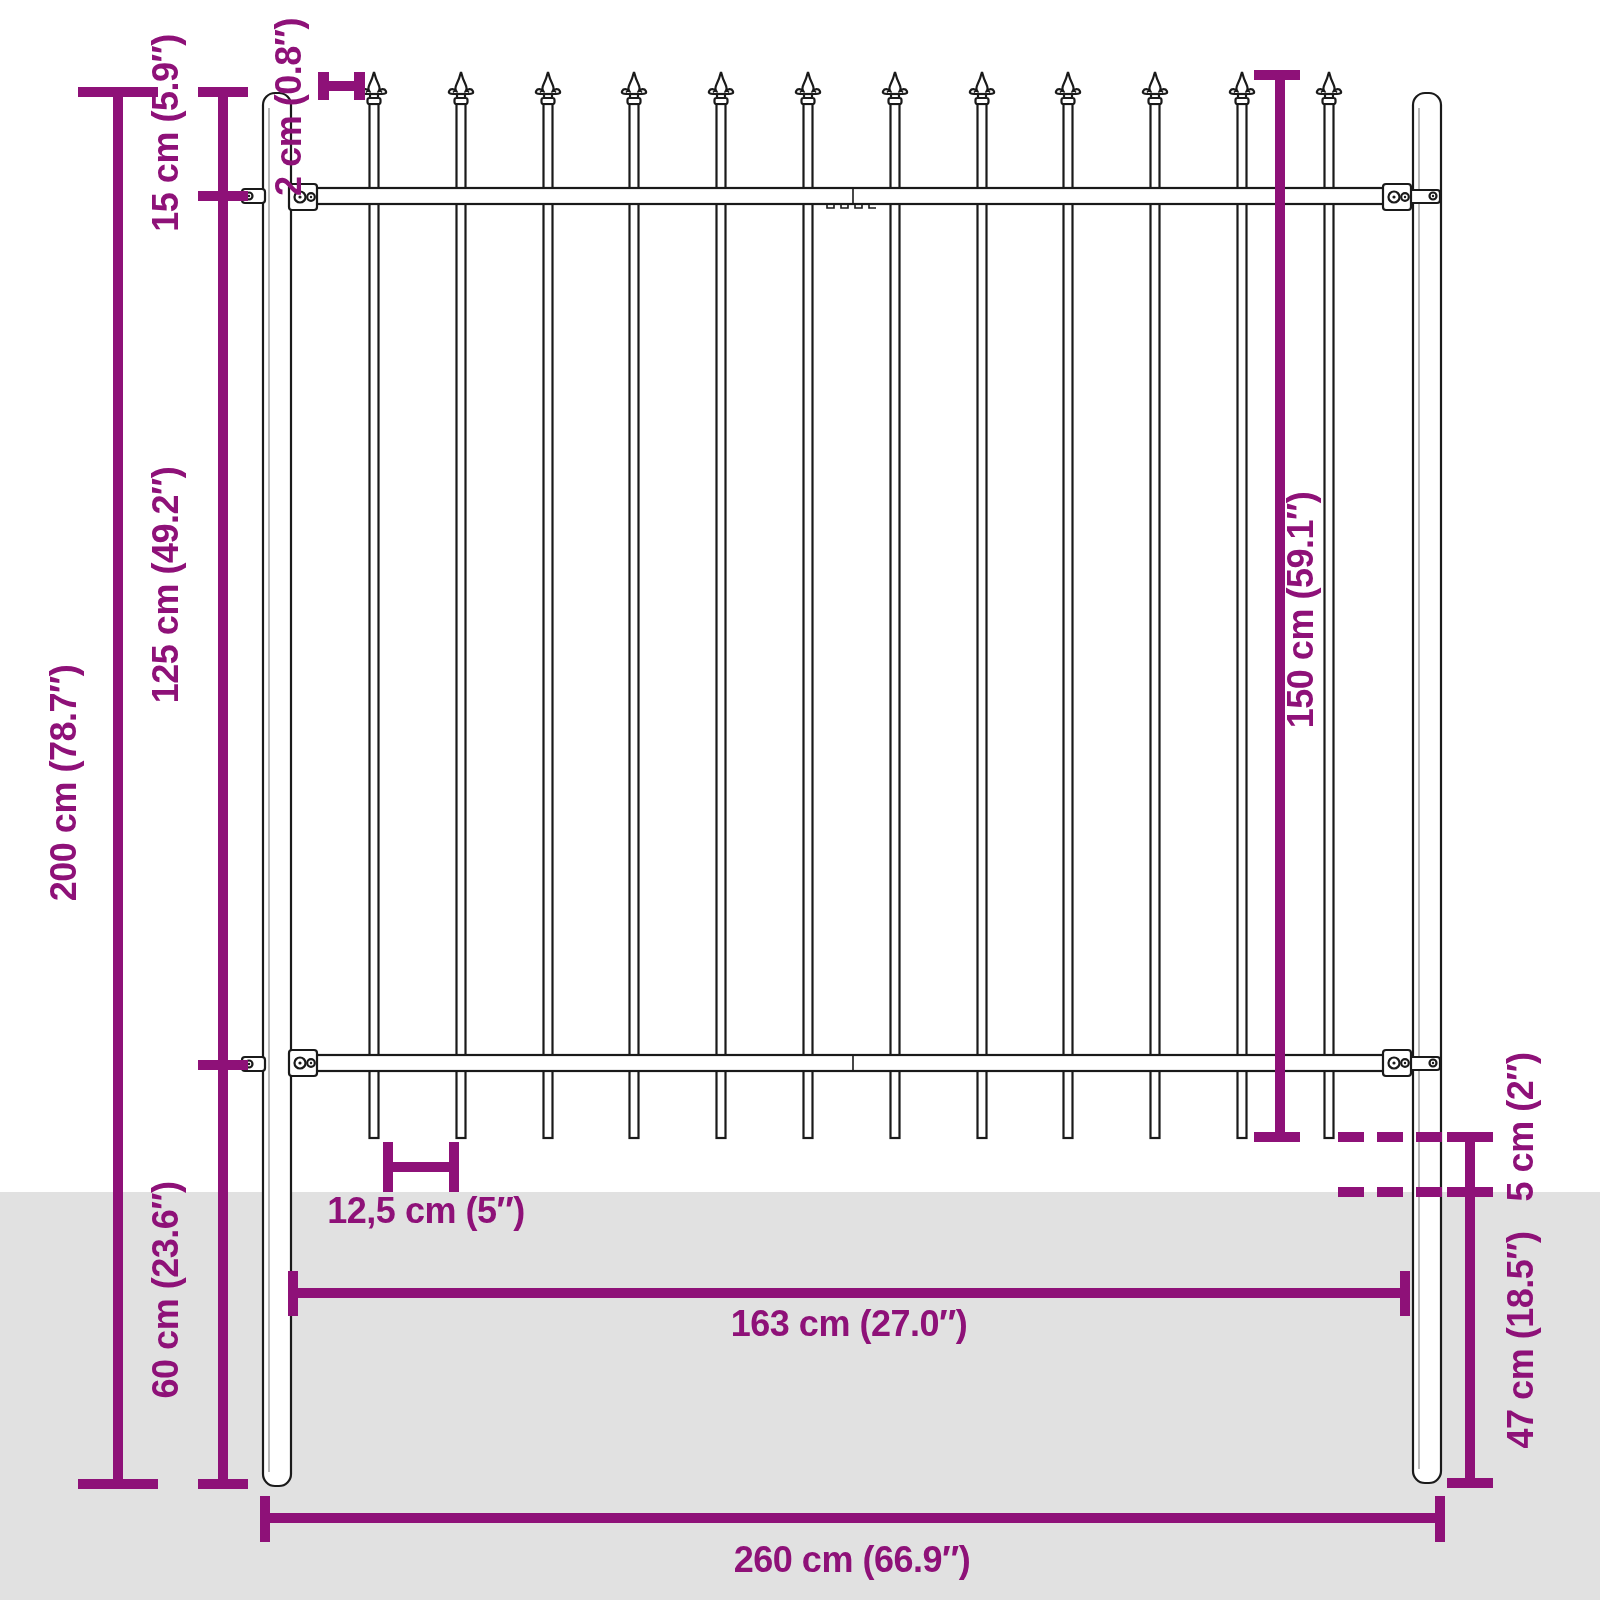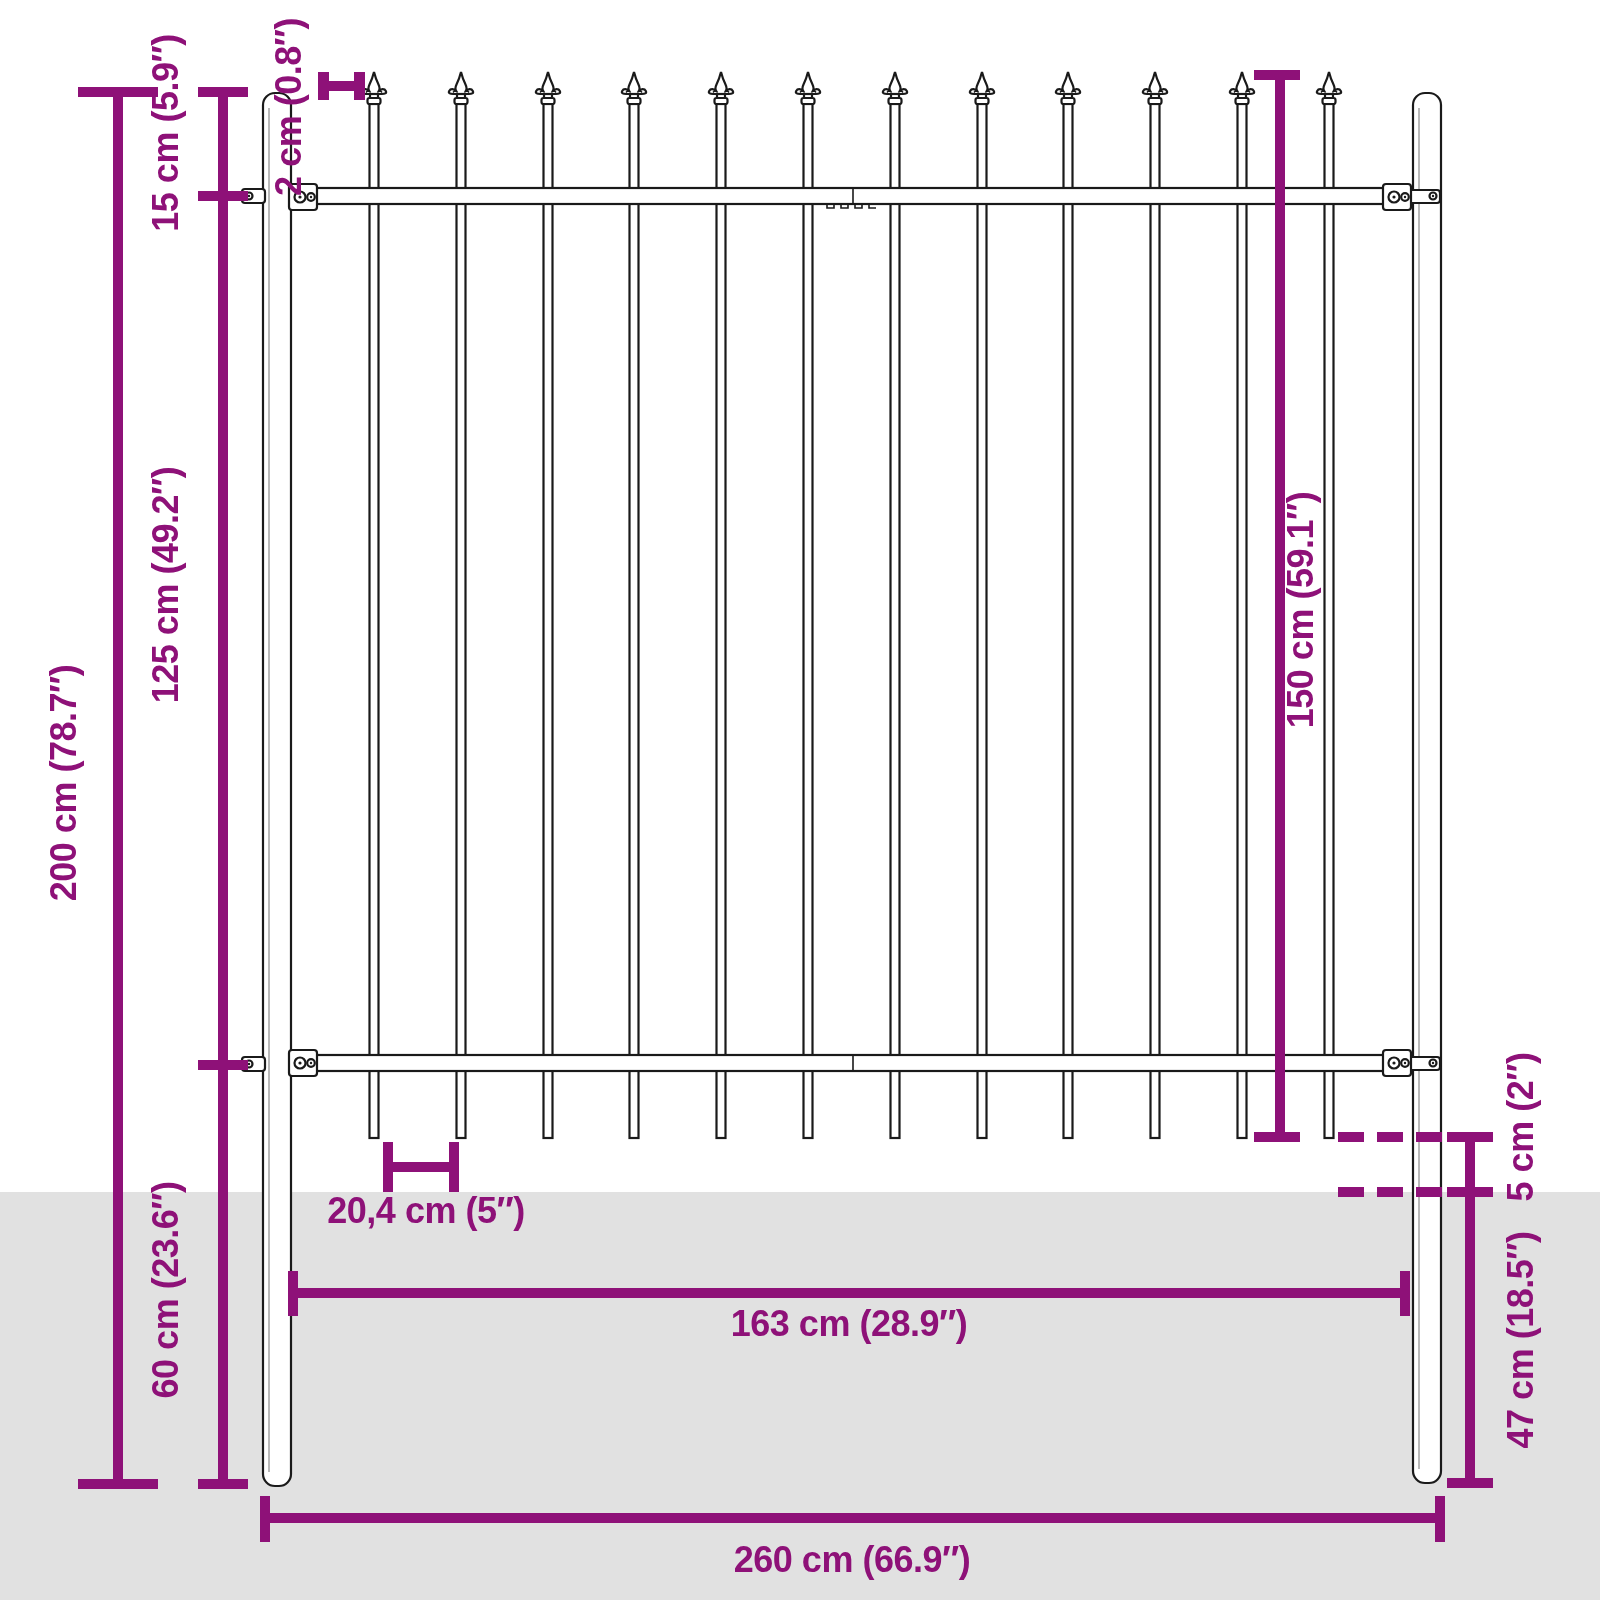--- a/index.html
+++ b/index.html
@@ -172,17 +172,17 @@
   </svg>
 
   <div class="dim-label v" style="left:64px;top:783px">200 cm (78.7″)</div>
   <div class="dim-label v" style="left:166px;top:133px">15 cm (5.9″)</div>
   <div class="dim-label v" style="left:166px;top:585px">125 cm (49.2″)</div>
   <div class="dim-label v" style="left:166px;top:1290px">60 cm (23.6″)</div>
   <div class="dim-label v" style="left:289px;top:107px">2 cm (0.8″)</div>
   <div class="dim-label v" style="left:1301px;top:610px">150 cm (59.1″)</div>
   <div class="dim-label v" style="left:1521px;top:1127px">5 cm (2″)</div>
   <div class="dim-label v" style="left:1521px;top:1340px">47 cm (18.5″)</div>
-  <div class="dim-label" style="left:426px;top:1211px">20,4 cm (5″)</div>
-  <div class="dim-label" style="left:849px;top:1324px">163 cm (28.9″)</div>
+  <div class="dim-label" style="left:426px;top:1211px">12,5 cm (5″)</div>
+  <div class="dim-label" style="left:849px;top:1324px">163 cm (27.0″)</div>
   <div class="dim-label" style="left:852px;top:1560px">260 cm (66.9″)</div>
 
 </div>
 
 </body></html>

